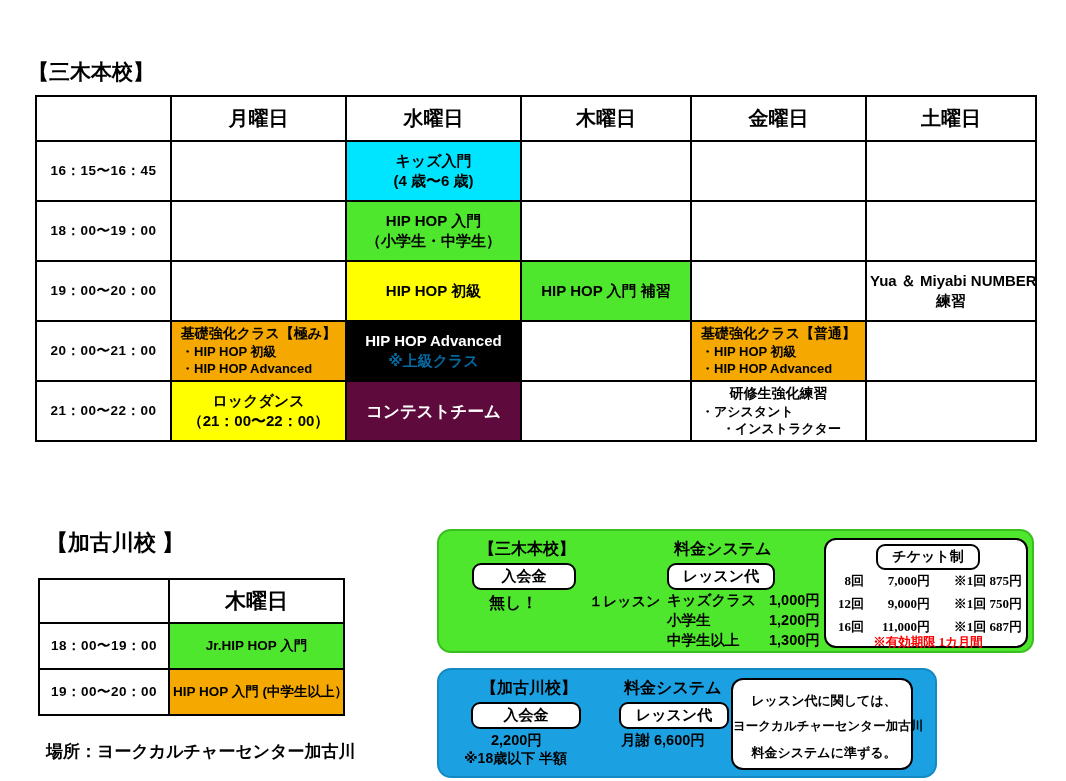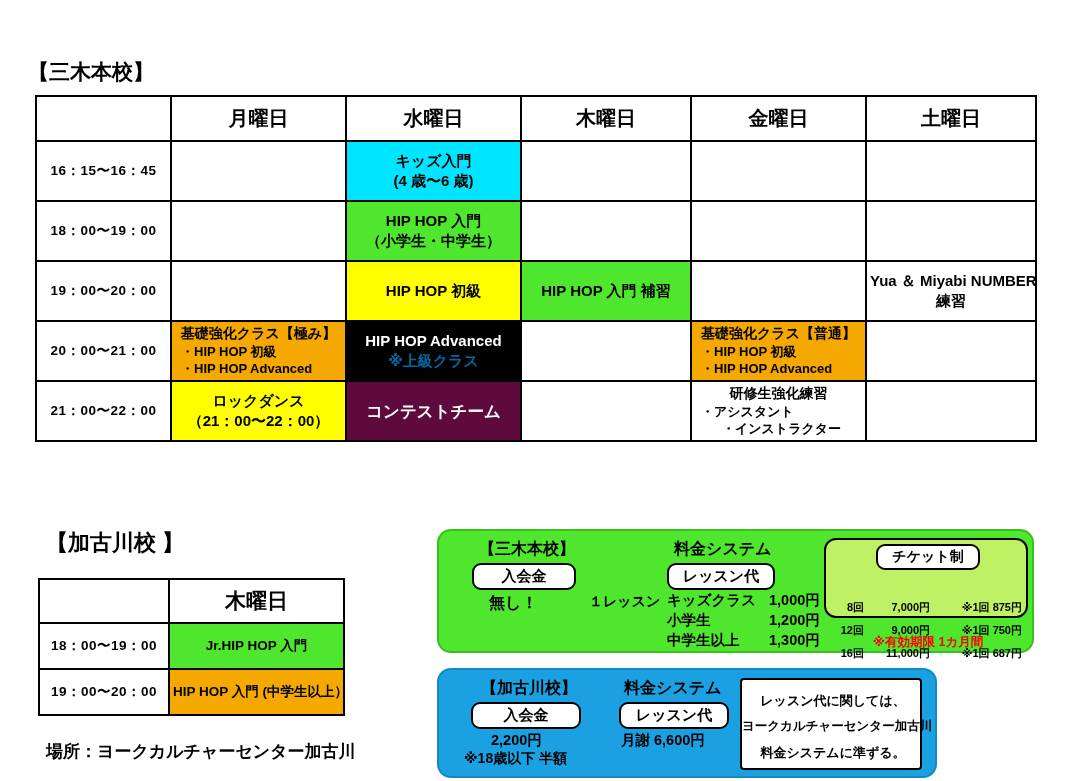--- a/index.html
+++ b/index.html
@@ -174,30 +174,31 @@
   #g-fee1-l { left: 228px; top: 60px; }
   #g-fee1-v { left: 330px; top: 60px; }
   #g-fee2-l { left: 228px; top: 80px; }
   #g-fee2-v { left: 330px; top: 80px; }
   #g-fee3-l { left: 228px; top: 100px; }
   #g-fee3-v { left: 330px; top: 100px; }
 
   #ticket-box {
     position: absolute;
     left: 385px; top: 7px;
-    width: 204px; height: 80px;
-    background: #bef264;
+    width: 204px; height: 110px;
+    background: #ffffff;
     border: 2px solid #000;
     border-radius: 12px;
+    font-family: Liberation Serif, serif;
   }
   #ticket-pill {
     left: 50px; top: 4px; width: 104px;
     font-size: 14px;
   }
-  .tk-row { position: absolute; font-size: 11px; font-weight: bold; color: #000; white-space: nowrap; margin-top: 28px; }
+  .tk-row { position: absolute; font-size: 13px; font-weight: bold; color: #000; white-space: nowrap; }
   .tk-cnt  { width: 34px; text-align: right; }
   .tk-amt  { width: 62px; text-align: right; }
   .tk-per  { width: 88px; text-align: right; }
   #tk1-c { left: 4px;  top: 32px; } #tk1-a { left: 42px; top: 32px; } #tk1-p { left: 108px; top: 32px; }
   #tk2-c { left: 4px;  top: 55px; } #tk2-a { left: 42px; top: 55px; } #tk2-p { left: 108px; top: 55px; }
   #tk3-c { left: 4px;  top: 78px; } #tk3-a { left: 42px; top: 78px; } #tk3-p { left: 108px; top: 78px; }
   #tk-note {
     position: absolute; left: 0; top: 94px; width: 204px;
     text-align: center; font-size: 12.5px; font-weight: bold; color: #FF0000;
   }
@@ -206,25 +207,25 @@
   #b-school { left: 42px;  top: 8px; }
   #b-system { left: 185px; top: 8px; }
   #b-pill-nyukai { left: 32px;  top: 32px; width: 110px; }
   #b-nyukai-val  { left: 52px;  top: 61px; font-size: 14.5px; }
   #b-nyukai-note { left: 25px;  top: 80px; font-size: 14px; }
   #b-pill-lesson { left: 180px; top: 32px; width: 110px; }
   #b-lesson-val  { left: 182px; top: 61px; font-size: 14.5px; }
 
   #note-box {
     position: absolute;
-    left: 301px; top: 8px;
+    left: 292px; top: 8px;
     width: 182px; height: 92px;
     background: #ffffff;
     border: 2px solid #000;
-    border-radius: 4px;
+    border-radius: 12px;
   }
   .note-line {
     position: absolute;
     width: 182px;
     text-align: center;
     font-size: 13px;
     font-weight: bold;
     color: #000;
     white-space: nowrap;
   }

